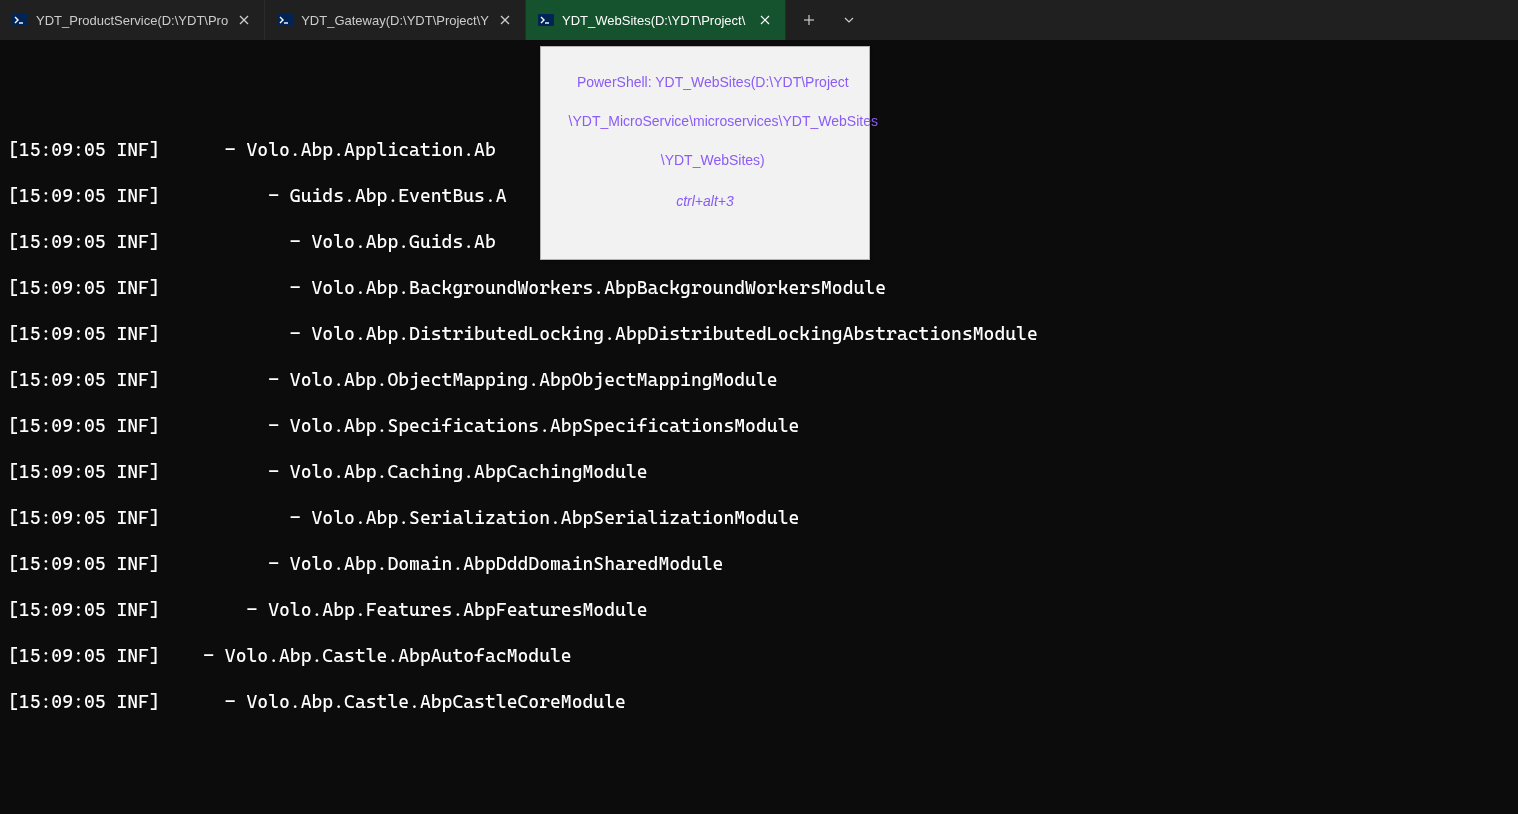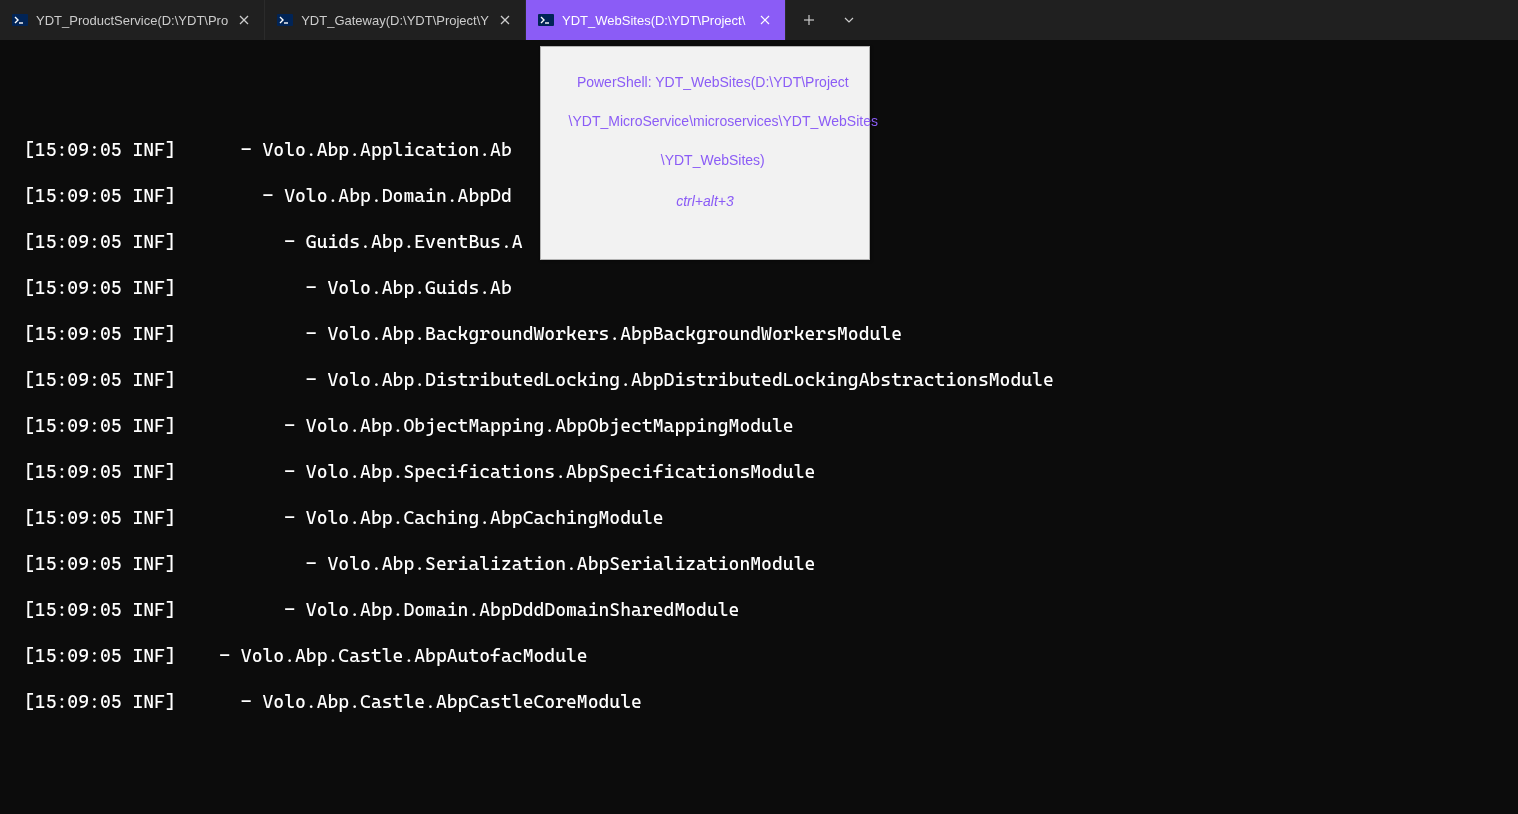--- a/index.html
+++ b/index.html
@@ -18,21 +18,21 @@
     min-width: 260px;
     max-width: 300px;
     height: 40px;
     font-family: 'Segoe UI', sans-serif;
     font-size: 13px;
     color: #cccccc;
     border-right: 1px solid #2b2b2b;
     gap: 8px;
     position: relative;
   }
-  .tab.active { background: #8b5cf6; color: #ffffff; }
+  .tab.active { background: #14532d; color: #ffffff; }
   .tab .icon { width: 16px; height: 16px; display:flex; align-items:center; justify-content:center; flex-shrink:0;}
   .tab .label { flex: 1 1 auto; white-space: nowrap; overflow: hidden; text-overflow: clip; }
   .tab .close {
     width: 16px; height: 16px;
     display:flex; align-items:center; justify-content:center;
     color:#cccccc; font-family:'Segoe UI',sans-serif; flex-shrink:0;
   }
   .tab-controls { display:flex; align-items:center; }
   .tab-btn {
     width: 46px; height:40px; display:flex; align-items:center; justify-content:center;
@@ -44,21 +44,21 @@
     height: calc(100% - 40px);
     background: #0c0c0c;
     color: #cccccc;
     font-size: 18.5px;
     line-height: 23px;
     padding: 6px 8px;
     white-space: pre;
     overflow: hidden;
     font-weight: 500;
   }
-  .line { white-space: pre; margin-left: 16px; } 
+  .line { white-space: pre; } 
   .white{ color: #ffffff; }
   .tooltip {
     position: absolute;
     left: 540px;
     top: 6px;
     background: #f2f2f2;
     color: #8b5cf6;
     border: 1px solid #b3b3b3;
     font-family: 'Segoe UI', sans-serif;
     font-size: 14px;
@@ -149,30 +149,30 @@
 <div class="terminal">
 
   <div class="tooltip">
     <span>PowerShell: YDT_WebSites(D:\YDT\Project</span><br>
     <span>\YDT_MicroService\microservices\YDT_WebSites</span><br>
     <span>\YDT_WebSites)</span>
     <span class="shortcut">ctrl+alt+3</span>
   </div>
 
 <div class="line"><span class="white">[15:09:05 INF]</span><span class="white">      - Volo.Abp.Application.Ab</span></div>
-<div class="line"><span class="white">[15:09:05 INF]</span><span class="white">        - Volo.Abp.Domain.AbpDd</span></div>
 <div class="line"><span class="white">[15:09:05 INF]</span><span class="white">          - Guids.Abp.EventBus.A</span></div>
 <div class="line"><span class="white">[15:09:05 INF]</span><span class="white">            - Volo.Abp.Guids.Ab</span></div>
 <div class="line"><span class="white">[15:09:05 INF]</span><span class="white">            - Volo.Abp.BackgroundWorkers.AbpBackgroundWorkersModule</span></div>
 <div class="line"><span class="white">[15:09:05 INF]</span><span class="white">            - Volo.Abp.DistributedLocking.AbpDistributedLockingAbstractionsModule</span></div>
 <div class="line"><span class="white">[15:09:05 INF]</span><span class="white">          - Volo.Abp.ObjectMapping.AbpObjectMappingModule</span></div>
 <div class="line"><span class="white">[15:09:05 INF]</span><span class="white">          - Volo.Abp.Specifications.AbpSpecificationsModule</span></div>
 <div class="line"><span class="white">[15:09:05 INF]</span><span class="white">          - Volo.Abp.Caching.AbpCachingModule</span></div>
 <div class="line"><span class="white">[15:09:05 INF]</span><span class="white">            - Volo.Abp.Serialization.AbpSerializationModule</span></div>
 <div class="line"><span class="white">[15:09:05 INF]</span><span class="white">          - Volo.Abp.Domain.AbpDddDomainSharedModule</span></div>
+<div class="line"><span class="white">[15:09:05 INF]</span><span class="white">        - Volo.Abp.Features.AbpFeaturesModule</span></div>
 <div class="line"><span class="white">[15:09:05 INF]</span><span class="white">    - Volo.Abp.Castle.AbpAutofacModule</span></div>
 <div class="line"><span class="white">[15:09:05 INF]</span><span class="white">      - Volo.Abp.Castle.AbpCastleCoreModule</span></div>
 
 
 
 
 
 
 
 

